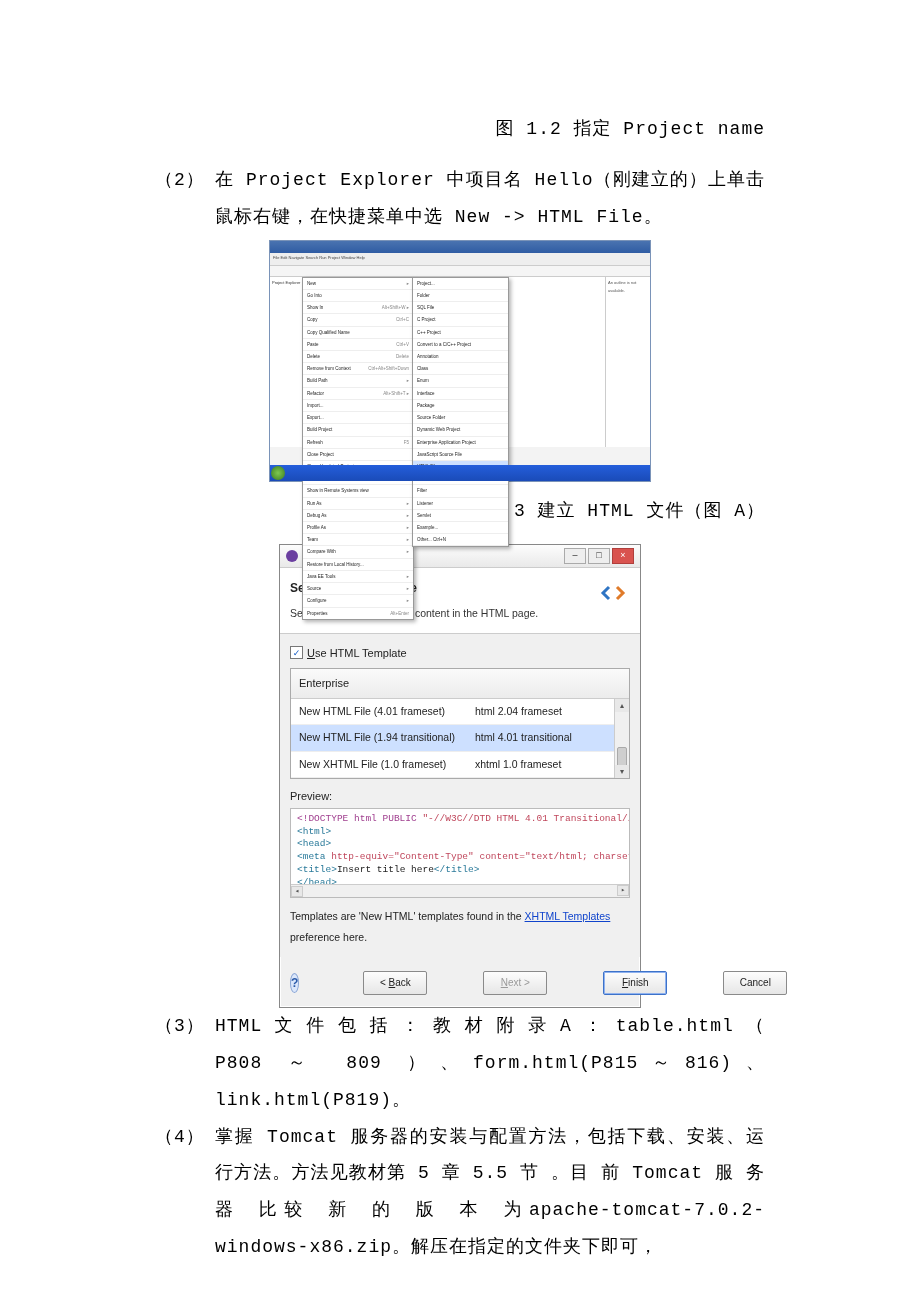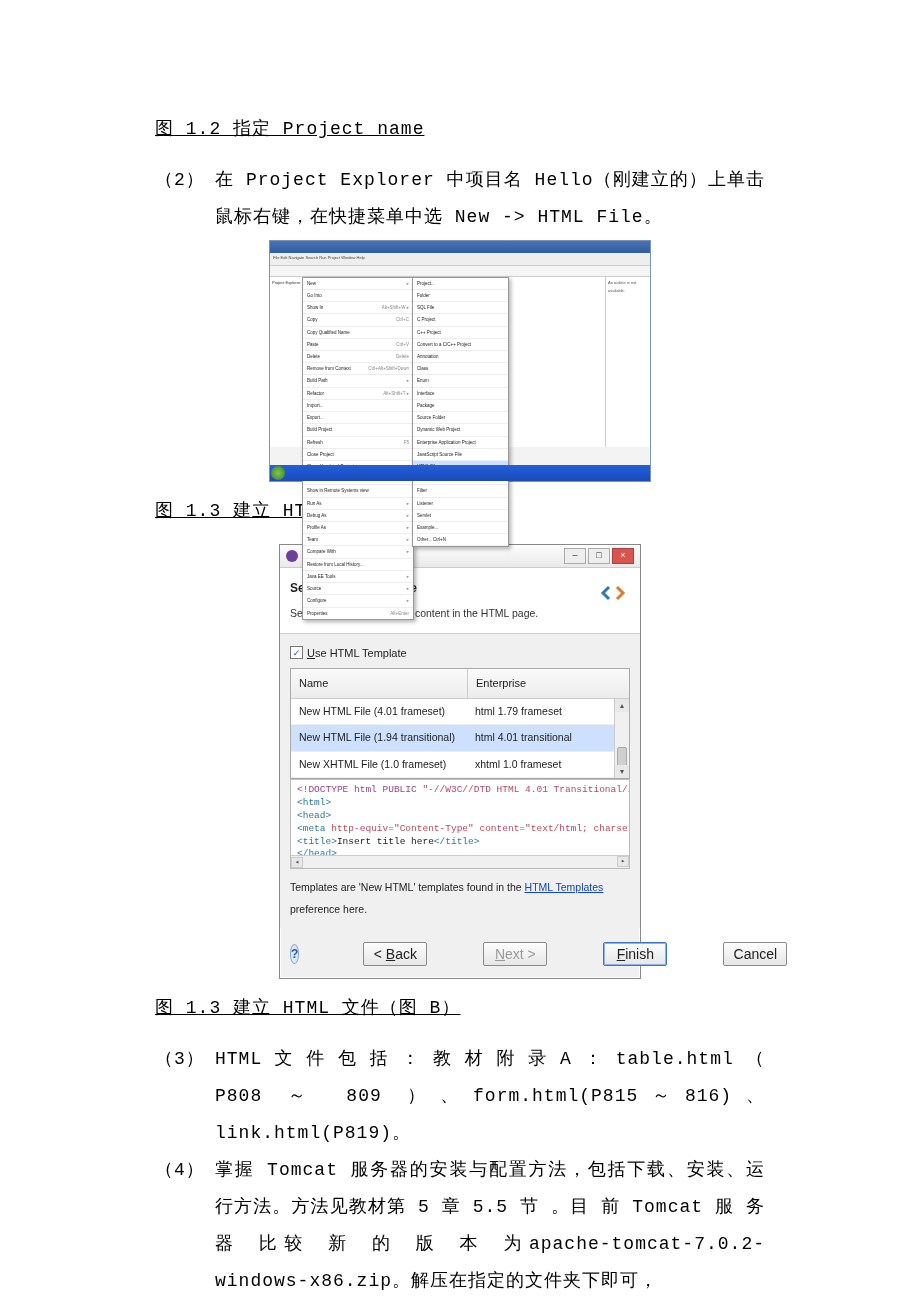--- a/index.html
+++ b/index.html
@@ -11,21 +11,21 @@
   }
   .page {
     width: 920px;
     padding: 100px 155px 60px 155px;
     box-sizing: border-box;
     font-size: 18px;
     line-height: 2.05;
     color: #000;
   }
   .mono { font-family: "Courier New", monospace; letter-spacing: 1px; }
-  .caption { text-align: left; margin: 10px 0 14px 0; text-decoration: underline; }
+  .caption { text-align: right; margin: 10px 0 14px 0; }
   .li-row { display: flex; }
   .li-num { width: 60px; flex: 0 0 60px; }
   .li-body { flex: 1; text-align: justify; text-justify: inter-ideograph; }
   .eclipse-shot {
     width: 380px; height: 240px; margin: 4px auto 0 auto;
     background: #f3f3f3; border: 1px solid #7a93b8; position: relative;
     font-family: Arial, sans-serif;
   }
   .eclipse-titlebar { height: 12px; background: linear-gradient(#4a73b0,#2f5ca3); }
   .eclipse-menubar { height: 10px; background:#eee; border-bottom:1px solid #ccc; font-size:4px; color:#444; padding:1px 3px; }
@@ -80,21 +80,21 @@
   .preview-box .hscroll .lt,.preview-box .hscroll .rt{width:12px;height:11px;background:#e8e8e8;border:1px solid #ccc;box-sizing:border-box;display:inline-block;text-align:center;font-size:7px;line-height:9px;color:#555;}
   .preview-box .hscroll .rt{float:right;}
   .kw-tag { color:#2a7a9a; }
   .kw-attr { color:#c0475c; }
   .kw-doctype { color:#a03f8f; }
   .link-note { font-size:10.5px; margin-top:8px; }
   .link-note a { color:#1044cc; text-decoration:underline; cursor:default; }
   .wiz-buttons { padding:14px 10px 12px 10px; display:flex; align-items:center; gap:8px; }
   .help-icon { width:18px;height:18px;border:1px solid #8aa6d6;border-radius:50%;background:#dbe7fb;color:#2b5aa8;display:flex;align-items:center;justify-content:center;font-size:12px;font-weight:bold;}
   .wiz-buttons .spacer{flex:1;}
-  .btn { min-width:62px; height:22px; border:1px solid #8a8a8a; background:linear-gradient(#fdfdfd,#e6e6e6); font-size:14px; border-radius:2px; display:flex;align-items:center;justify-content:center;margin-left:48px; }
+  .btn { min-width:62px; height:22px; border:1px solid #8a8a8a; background:linear-gradient(#fdfdfd,#e6e6e6); font-size:10px; border-radius:2px; display:flex;align-items:center;justify-content:center;margin-left:48px; }
   .btn.primary { border:1px solid #3d72c9; box-shadow:0 0 0 1px #8fb2ef inset; }
   .btn.disabled { color:#9a9a9a; }
 </style>
 </head>
 <body>
 
 <div class="page">
 
   <div class="caption">
     <span class="mono">图 1.2 指定 Project name</span>
@@ -283,71 +283,68 @@
           </svg>
       </div>
     </div>
     <div class="wiz-body">
       <label class="chk">
         <span class="box">✓</span>
         <span><u>U</u>se HTML Template</span>
       </label>
       <div class="tbl">
         <div class="tbl-head">
-          <div class="c1">Name</div>
           <div>Enterprise</div>
         </div>
         <div class="tbl-body" id="tblBody">
           <div class="tbl-row">
               <div class="c1">New HTML File (4.01 frameset)</div>
-              <div>html 1.79 frameset</div>
+              <div>html 2.04 frameset</div>
             </div>
             <div class="tbl-row sel">
               <div class="c1">New HTML File (1.94 transitional)</div>
               <div>html 4.01 transitional</div>
             </div>
             <div class="tbl-row">
               <div class="c1">New XHTML File (1.0 frameset)</div>
               <div>xhtml 1.0 frameset</div>
             </div>
             <div class="scroll-stub">
             <div class="arr up">▴</div>
             <div class="thumb"></div>
             <div class="arr dn">▾</div>
           </div>
         </div>
       </div>
+      <div class="preview-label">Preview:</div>
       <div class="preview-box"><span class="kw-doctype">&lt;!DOCTYPE html PUBLIC </span><span class="kw-attr">"-//W3C//DTD HTML 4.01 Transitional//E</span>
 <span class="kw-tag">&lt;html&gt;</span>
 <span class="kw-tag">&lt;head&gt;</span>
 <span class="kw-tag">&lt;meta </span><span class="kw-attr">http-equiv=</span><span class="kw-attr">"Content-Type"</span><span class="kw-attr"> content=</span><span class="kw-attr">"text/html; charset</span>
 <span class="kw-tag">&lt;title&gt;</span><span>Insert title here</span><span class="kw-tag">&lt;/title&gt;</span>
 <span class="kw-tag">&lt;/head&gt;</span>
 <span class="kw-tag">&lt;body&gt;</span>
         <div class="hscroll"><span class="lt">◂</span><span class="rt">▸</span></div>
       </div>
       <div class="link-note">
-        <span>Templates are 'New HTML' templates found in the </span><a>HTML Templates</a><span> preference here.</span>
+        <span>Templates are 'New HTML' templates found in the </span><a>XHTML Templates</a><span> preference here.</span>
       </div>
     </div>
     <div class="wiz-buttons">
       <span class="help-icon">?</span>
       <span class="spacer"></span>
       <span class="btn">
           <span>&lt; <u>B</u>ack</span>
         </span>
       <span class="btn disabled"><u>N</u>ext &gt;</span>
       <span class="btn primary"><u>F</u>inish</span>
       <span class="btn">Cancel</span>
     </div>
   </div>
 
-  <div class="caption">
-    <span class="mono">图 1.3 建立 HTML 文件（图 B）</span>
-  </div>
 
   <div class="li-row">
     <div class="li-num mono">（3）</div>
     <div class="li-body mono">HTML 文 件 包 括 ： 教 材 附 录 A ： table.html （ P808 ～ 809 ）、form.html(P815～816)、link.html(P819)。</div>
   </div>
 
   <div class="li-row">
     <div class="li-num mono">（4）</div>
     <div class="li-body mono">掌握 Tomcat 服务器的安装与配置方法，包括下载、安装、运行方法。方法见教材第 5 章 5.5 节 。目 前 Tomcat 服 务 器 比较 新 的 版 本 为apache-tomcat-7.0.2-windows-x86.zip。解压在指定的文件夹下即可，</div>
   </div>

